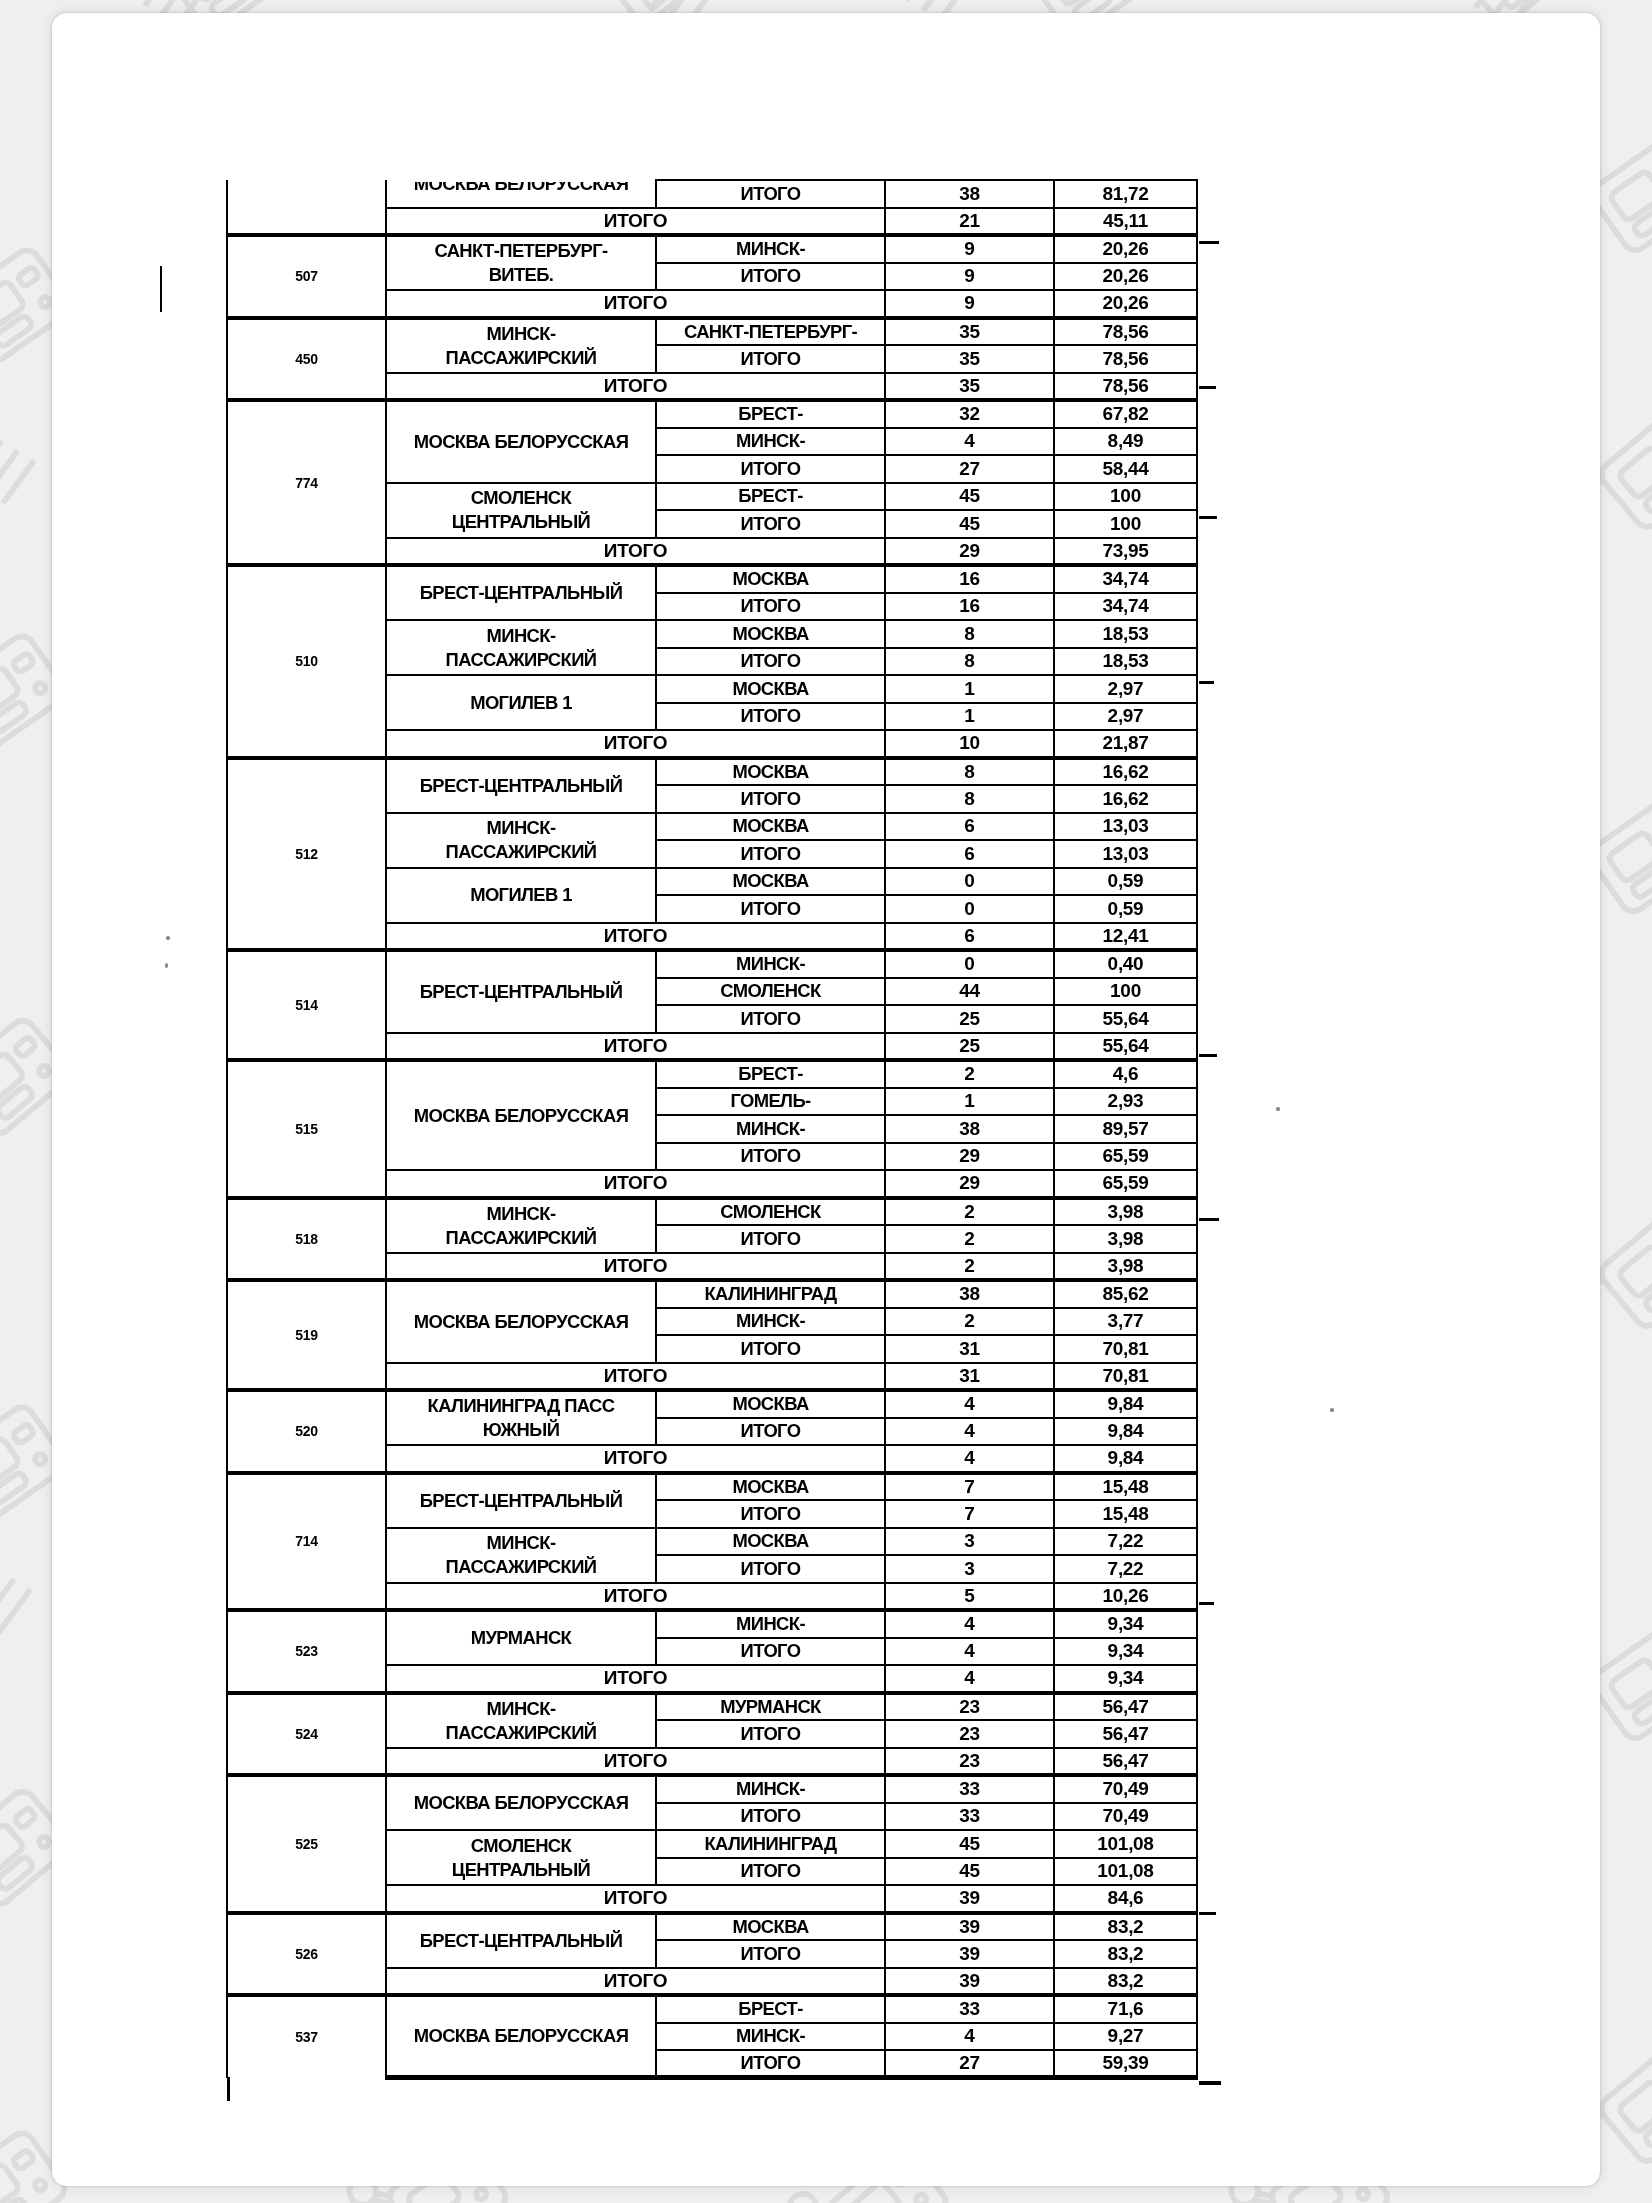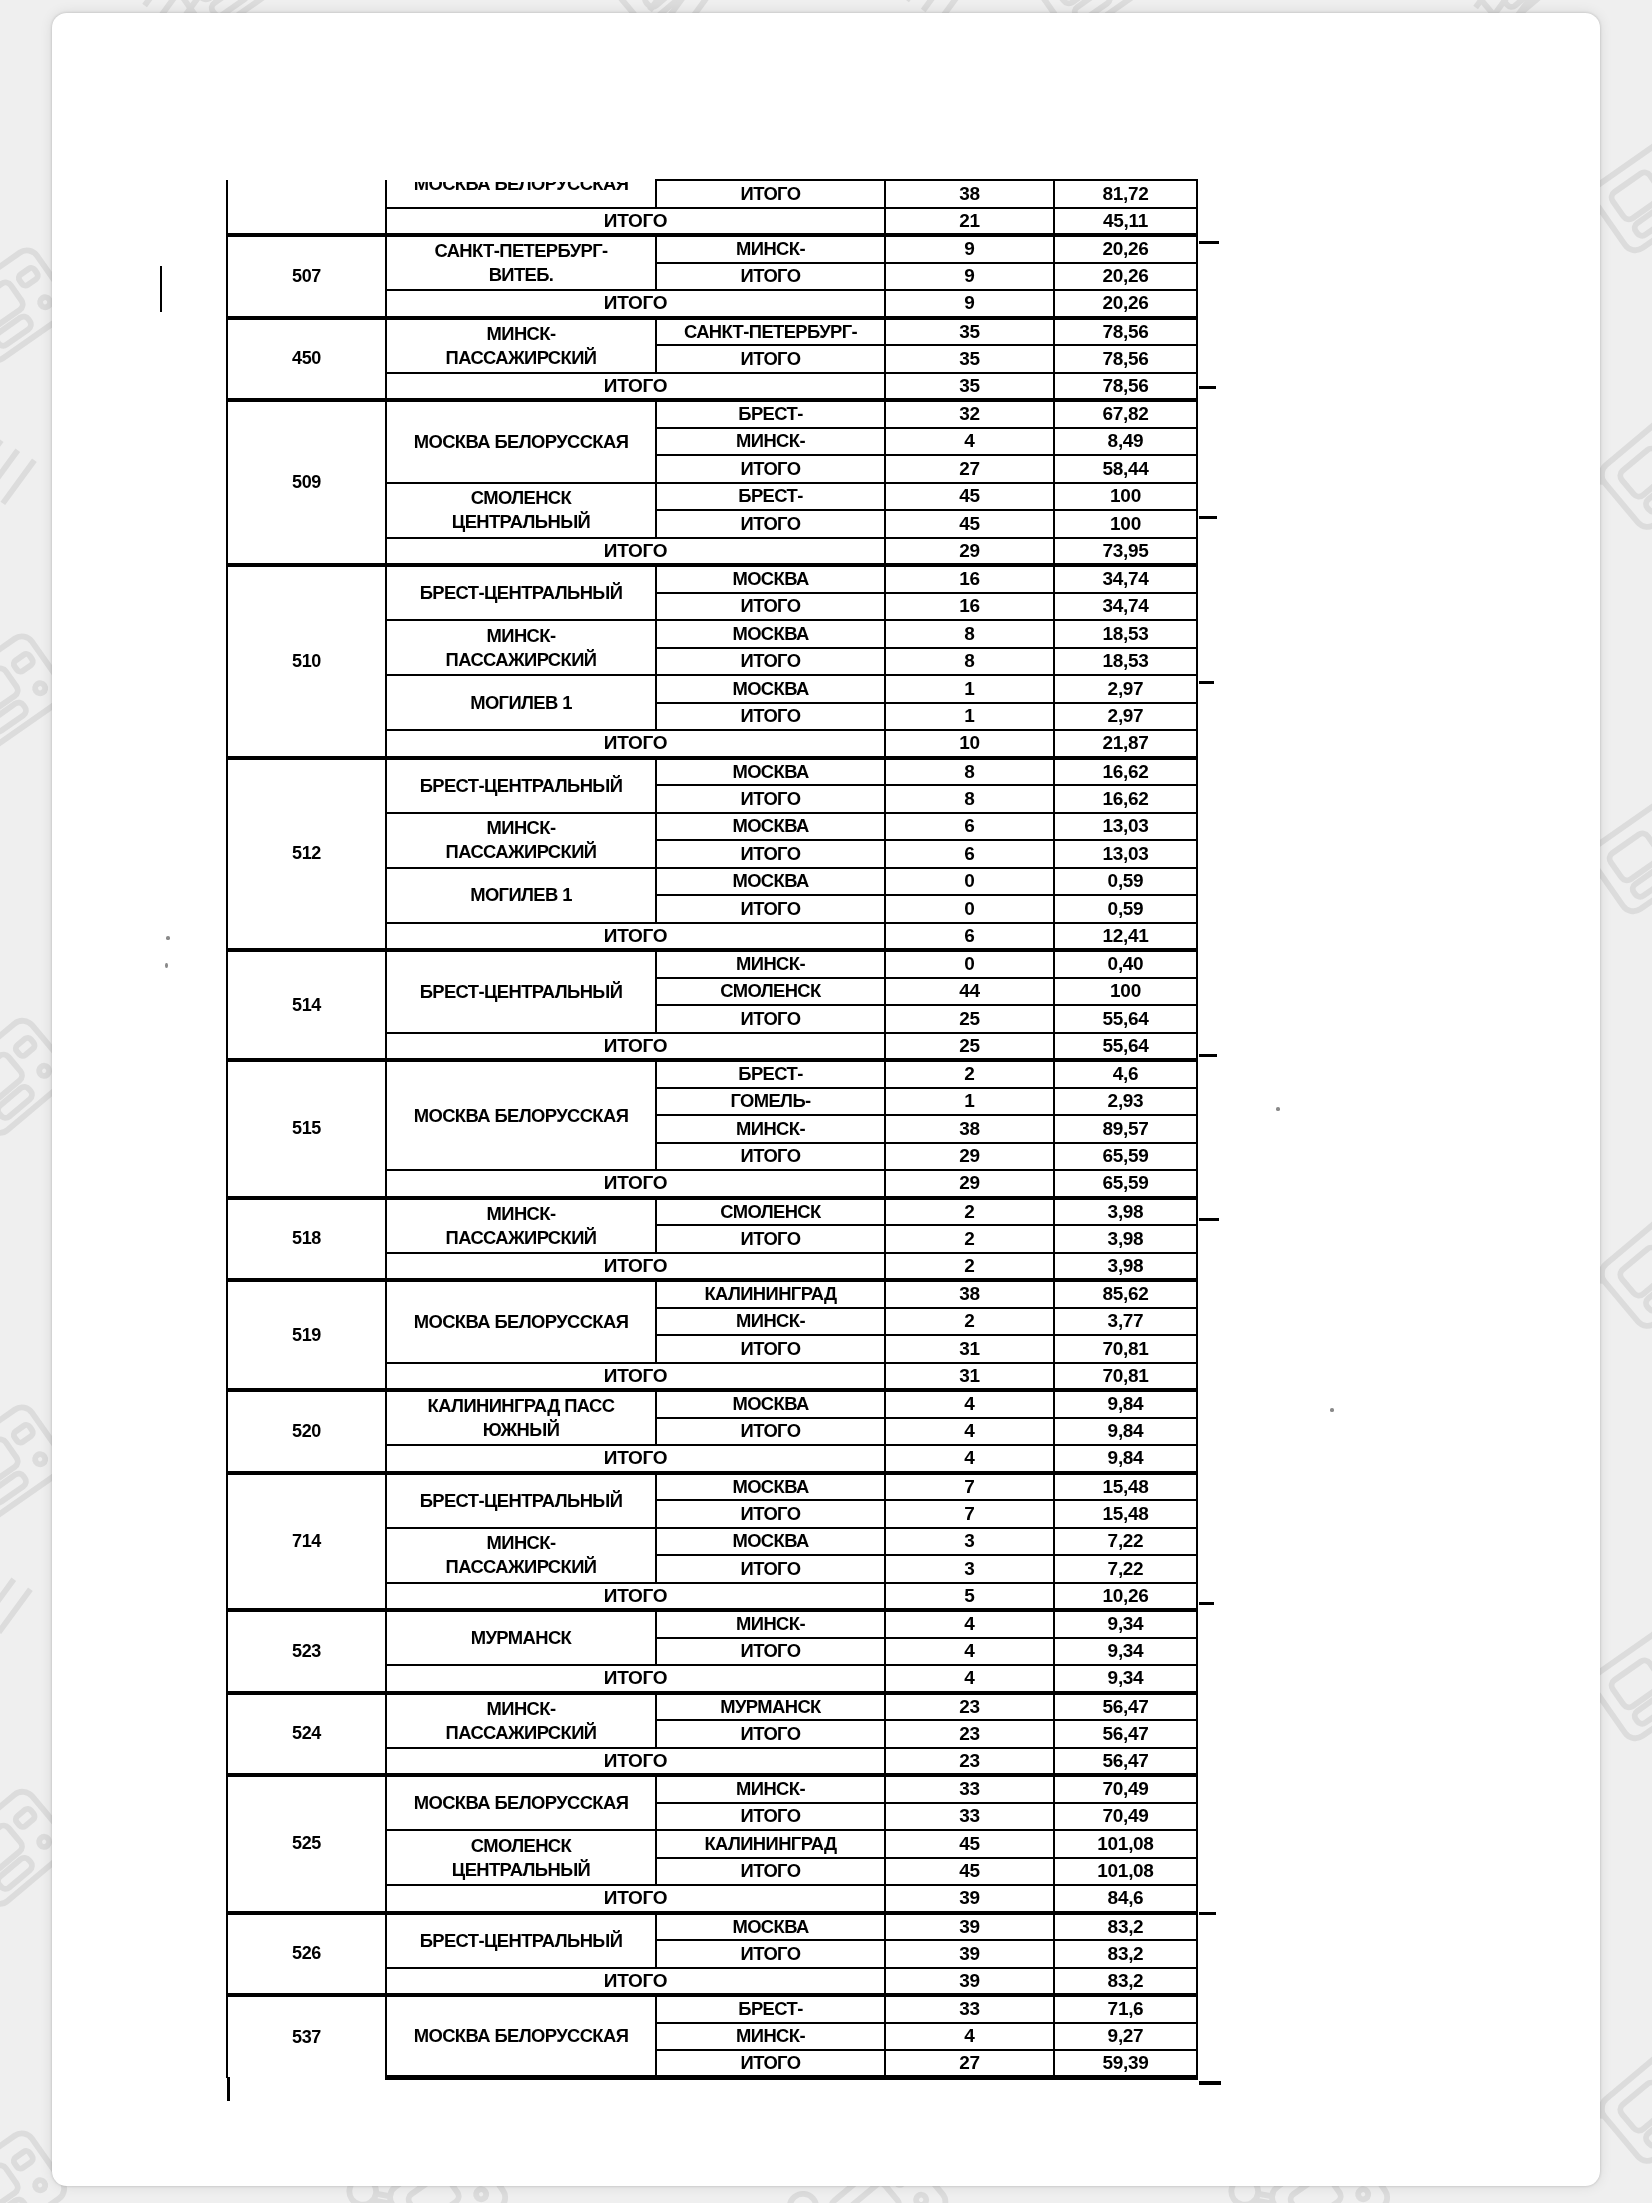--- a/index.html
+++ b/index.html
@@ -28,21 +28,21 @@
     border:2.8px solid #000;
     padding:0;text-align:center;vertical-align:middle;
     font-weight:700;color:#000;overflow:hidden;
   }
   tr{height:27.5px;}
   tr.sec-start > td{border-top-width:4.6px;}
   tr:last-child td{border-bottom-width:5.5px;}
   td.no-top{border-top:none !important;}
   td.open-bottom{border-bottom:none !important;}
   td.thick-bottom{border-bottom-width:5.5px;}
-  td.num span{font-size:18px;letter-spacing:-0.3px;}
+  td.num span{font-size:14px;letter-spacing:-0.3px;}
   td.station{font-size:18.4px;line-height:24px;letter-spacing:-0.6px;}
   td.dest{font-size:18.4px;letter-spacing:-0.6px;white-space:nowrap;}
   td.cnt,td.pct{font-size:19px;letter-spacing:-0.3px;}
   td.total-label{font-size:19px;letter-spacing:-0.3px;}
   .clipwrap{height:22px;overflow:hidden;}
   .clipwrap span{display:block;margin-top:-10px;}
   
   .artifact{position:absolute;background:#000;z-index:3;}
   .speck{position:absolute;background:#8a8a8a;border-radius:50%;z-index:3;}
 </style>
@@ -207,21 +207,21 @@
             <td class="dest">ИТОГО</td>
             <td class="cnt">35</td>
             <td class="pct">78,56</td>
           </tr>
           <tr class="total-row">
             <td class="total-label" colspan="2">ИТОГО</td>
             <td class="cnt">35</td>
             <td class="pct">78,56</td>
           </tr>
           <tr class="sec-start">
-            <td class="num" rowspan="6"><span>509</span></td>
+            <td class="num" rowspan="6"><span>774</span></td>
             <td class="station" rowspan="3">
               <div><span>МОСКВА БЕЛОРУССКАЯ</span></div>
             </td>
             <td class="dest">БРЕСТ-</td>
             <td class="cnt">32</td>
             <td class="pct">67,82</td>
           </tr>
           <tr>
             <td class="dest">МИНСК-</td>
             <td class="cnt">4</td>

